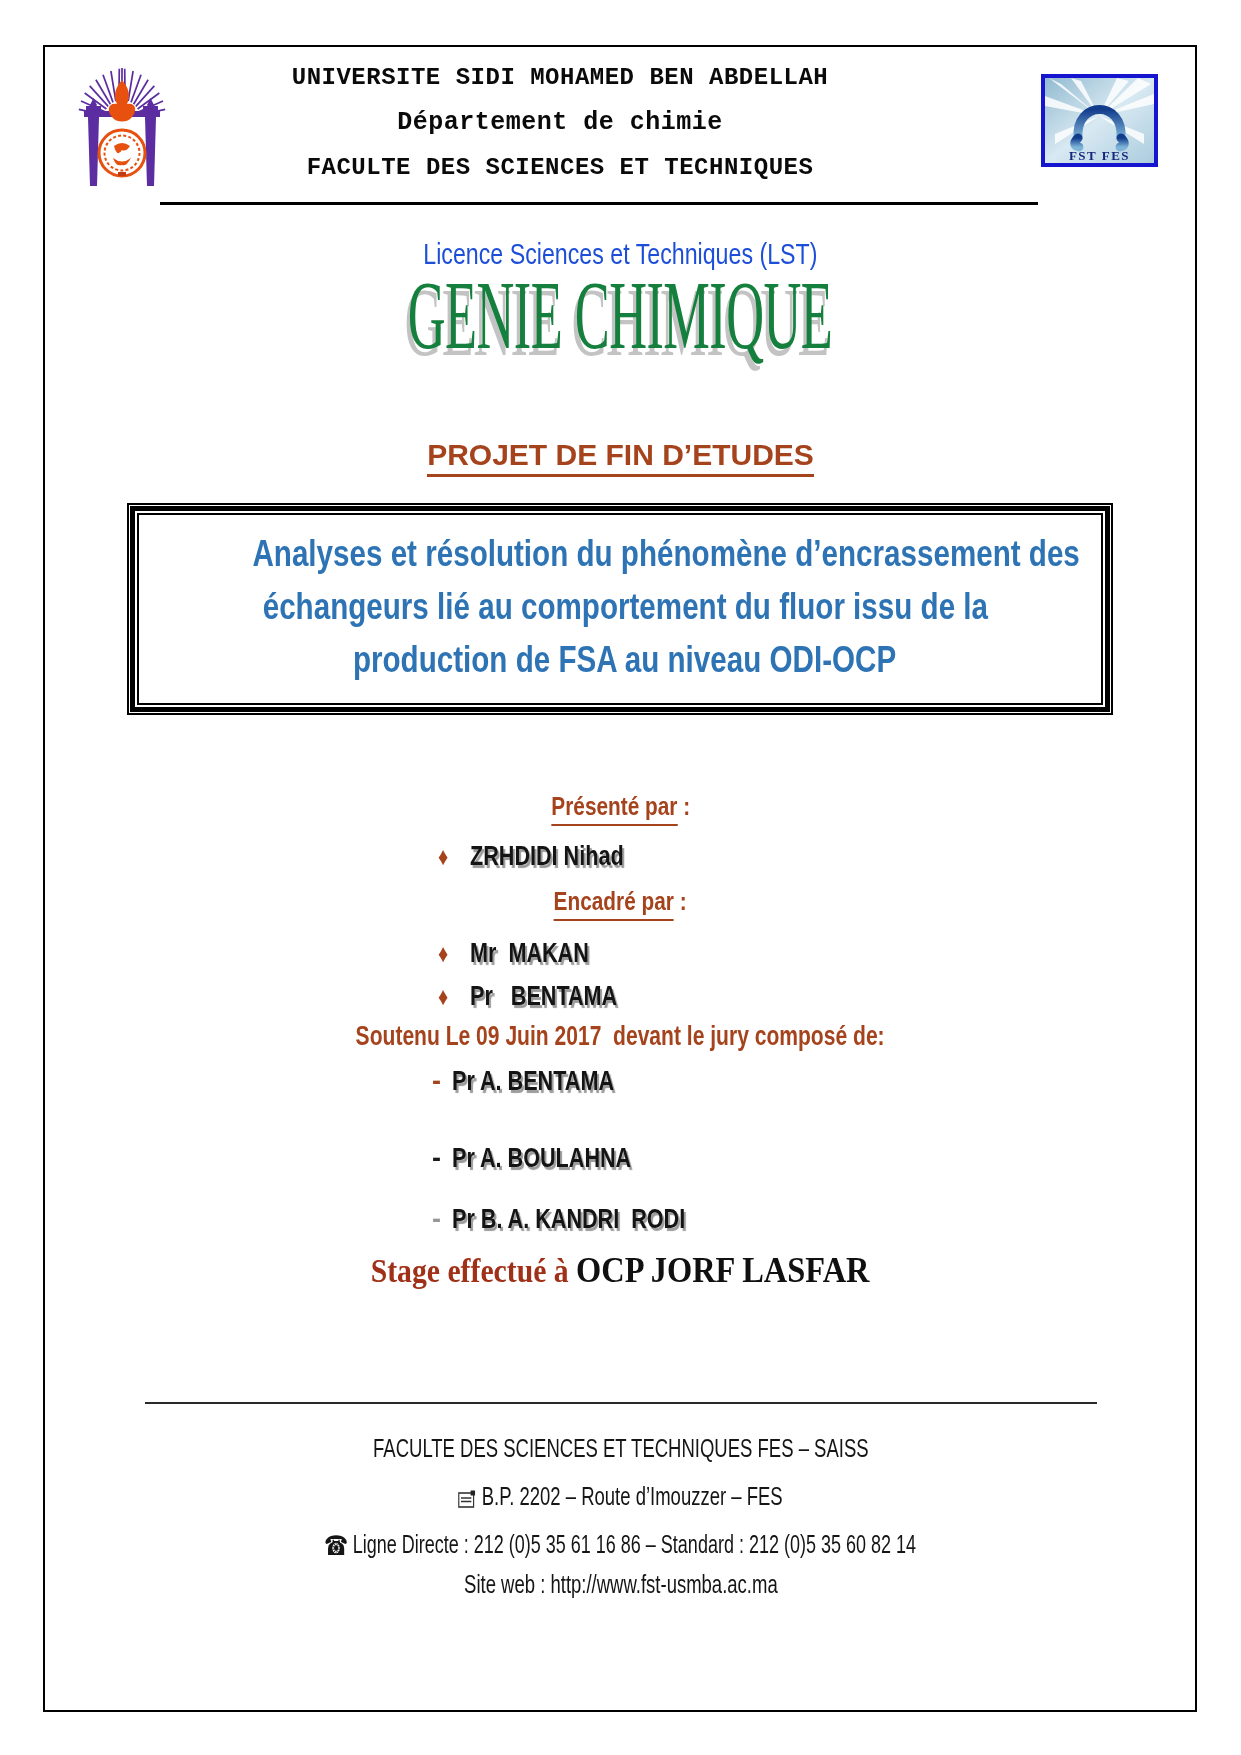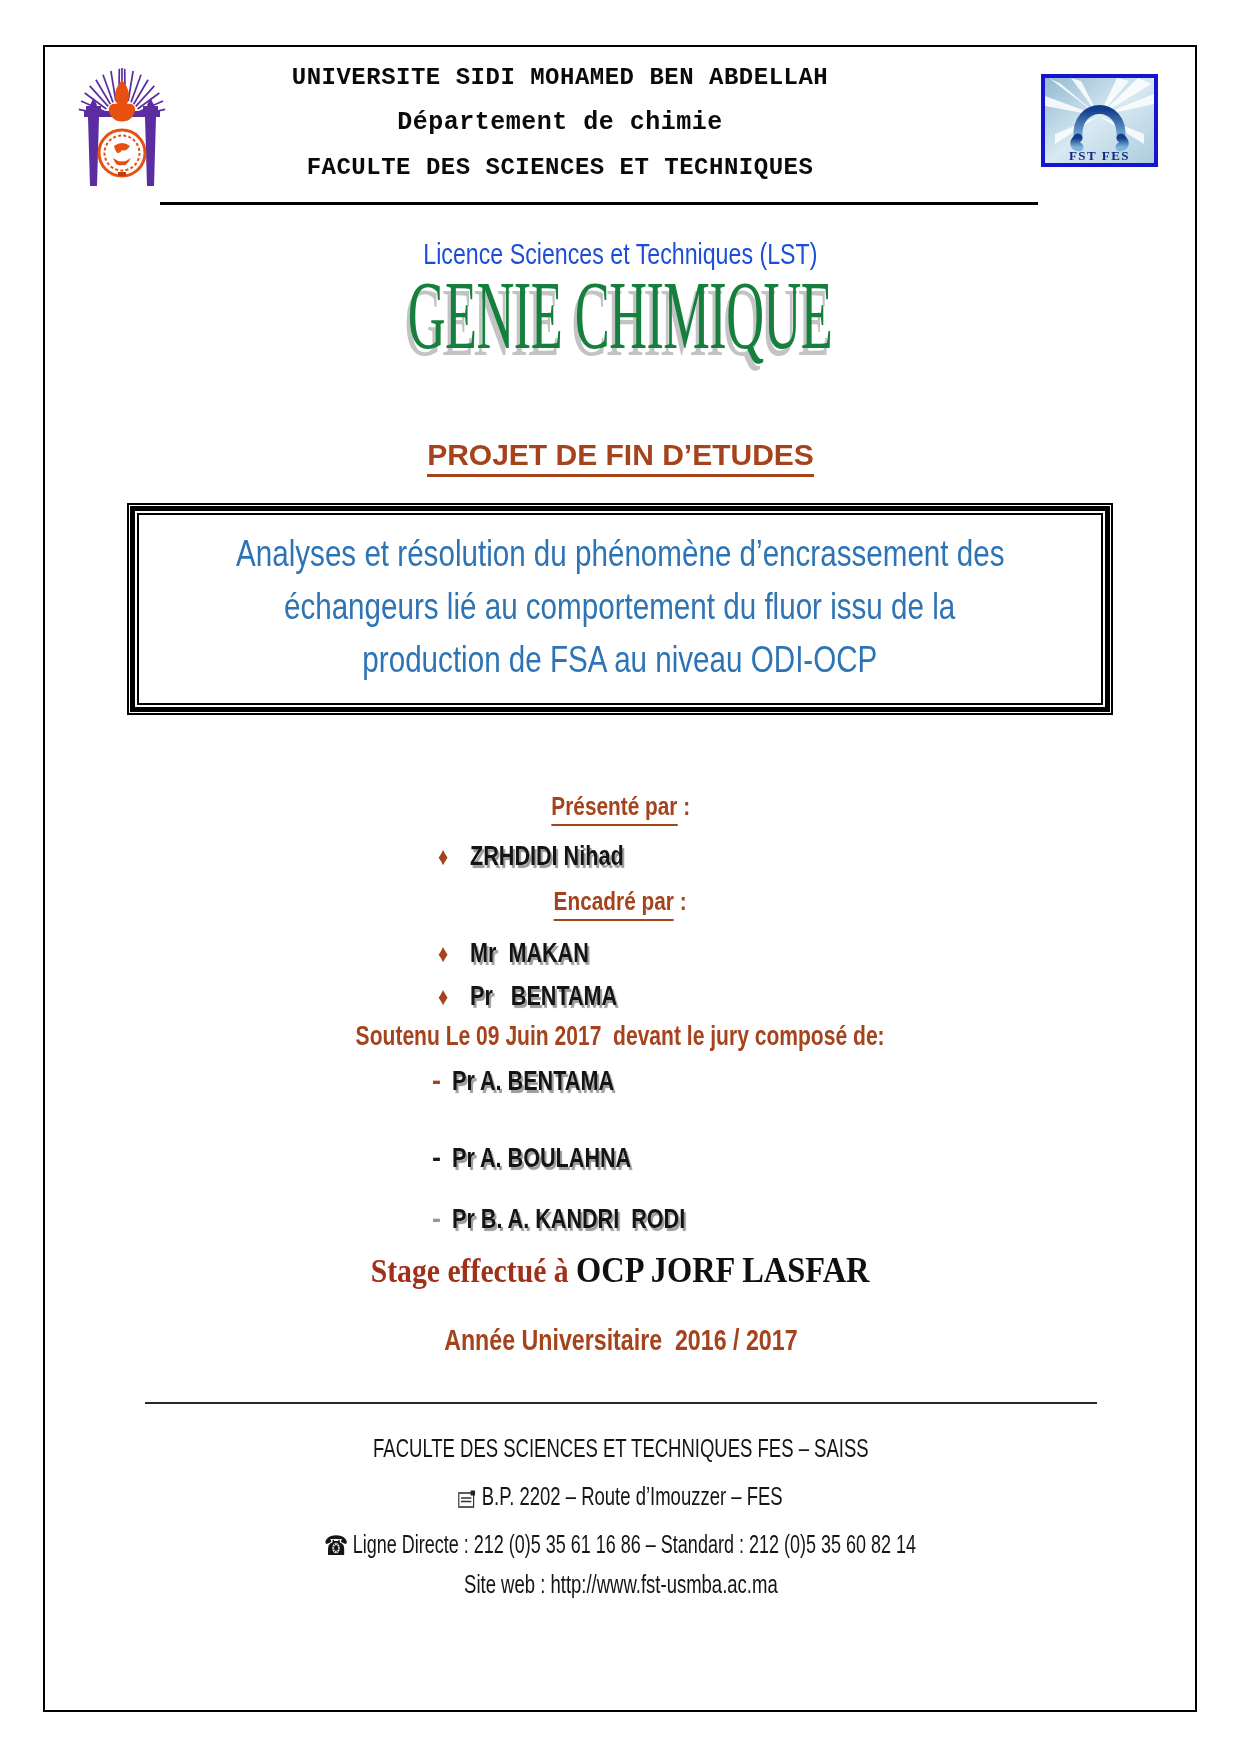--- a/index.html
+++ b/index.html
@@ -27,21 +27,21 @@
   .genie .cx{--sx:0.54;letter-spacing:-1px;text-shadow:-6px 7px 0 #c3c3c3;}
 
   
   .projet{top:438px;font-size:30px;font-weight:bold;color:#A5431C;}
   .projet .u{border-bottom:3px solid #A5431C;padding-bottom:3px;}
 
   
   .tbox{position:absolute;left:127px;top:503px;width:986px;height:212px;border:2px solid #000;box-sizing:border-box;}
   .tbox-mid{position:absolute;inset:1px;border:5px solid #000;}
   .tbox-in{position:absolute;inset:2px;border:2px solid #000;background:#fff;text-align:center;padding-top:12px;}
-  .tbox-in .t{font-size:37px;font-weight:normal;color:#2E74B5;line-height:53px;white-space:nowrap;}
+  .tbox-in .t{font-size:37px;font-weight:bold;color:#2E74B5;line-height:53px;white-space:nowrap;margin-left:10px;}
   .tbox-in .cx{--sx:0.8;}
   .sect-label{font-size:26px;font-weight:bold;color:#A5431C;}
   .sect-label .u{border-bottom:2.5px solid #A5431C;padding-bottom:3px;}
   .bullet-row{position:absolute;left:438px;white-space:nowrap;}
   .diamond{display:inline-block;color:#A5431C;font-size:20px;transform:scaleY(1.25);
            margin-right:17px;vertical-align:2px;}
   .bname{font-size:27px;font-weight:bold;color:#141414;text-shadow:2.5px 2.5px 1px #9b9b9b;}
   .soutenu{top:1021px;font-size:27px;font-weight:bold;color:#A5431C;}
   .soutenu .cx{--sx:0.78;}
   .jury-row{position:absolute;left:432px;white-space:nowrap;font-size:27px;font-weight:bold;}
@@ -210,23 +210,20 @@
   <div class="jury-row jury-3" style="top:1204px;">
     <span class="dash">-</span><span class="cxl nm pre" style="--sx:0.8;">Pr B. A. KANDRI  RODI</span>
   </div>
 
   <div class="row stage">
     <span class="cx">
       <span class="p1 pre">Stage effectué à </span><span class="p2">OCP JORF LASFAR</span>
     </span>
   </div>
 
-  <div class="row annee">
-    <span class="cx pre">Année Universitaire  2016 / 2017</span>
-  </div>
 
   <div class="foot-rule"></div>
 
   <div class="row froot" style="top:1434px;">
     <span class="cx">FACULTE DES SCIENCES ET TECHNIQUES FES – SAISS</span>
   </div>
 
   <div class="row froot" style="top:1482px;">
     <span class="cx">
       <svg class="f-icon" width="24" height="18" viewBox="0 0 24 18">

